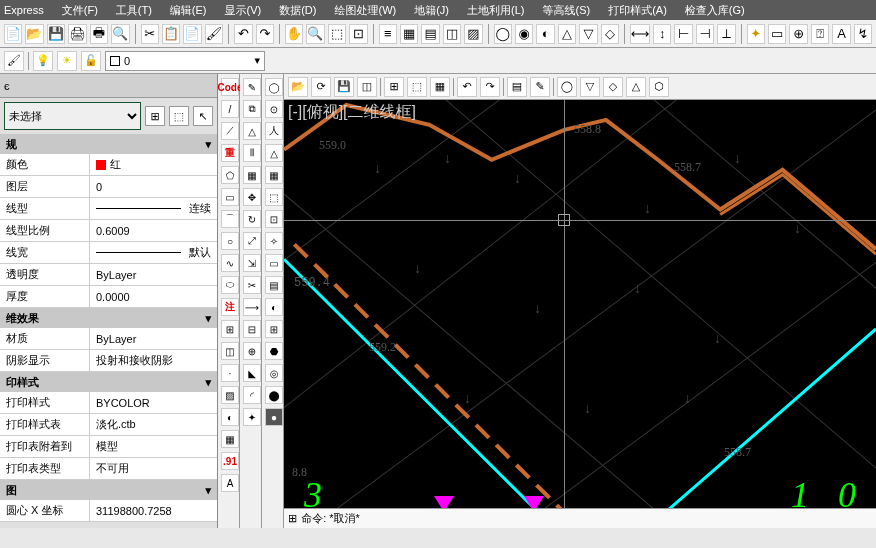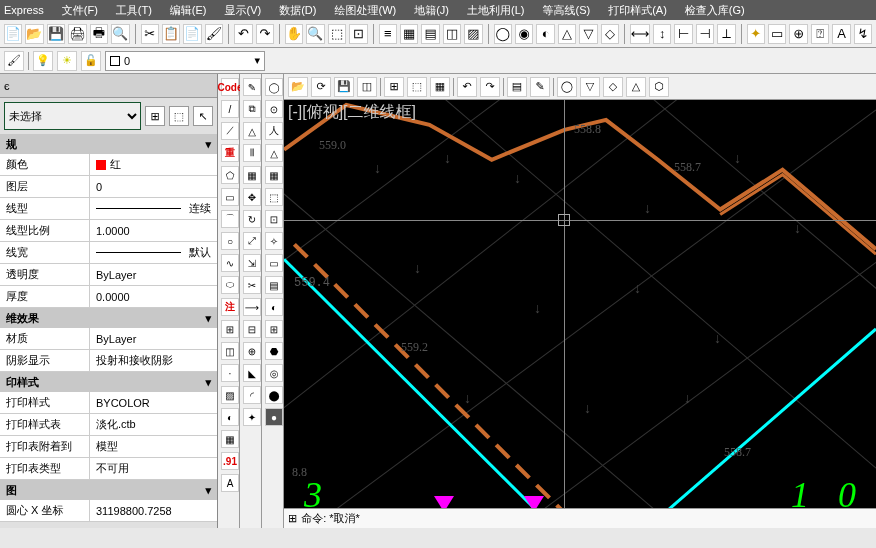--- a/index.html
+++ b/index.html
@@ -146,21 +146,21 @@
       </div>
     <div class="prow">
         <div class="k">线型</div>
         <div class="v">
           <span style="flex:1;border-top:1px solid #000;margin-right:4px;"></span>
           <span>连续</span>
         </div>
       </div>
     <div class="prow">
         <div class="k">线型比例</div>
-        <div class="v">1.0000</div>
+        <div class="v">0.6009</div>
       </div>
     <div class="prow">
         <div class="k">线宽</div>
         <div class="v">
           <span style="flex:1;border-top:1px solid #000;margin-right:4px;"></span>
           <span>默认</span>
         </div>
       </div>
     <div class="prow">
         <div class="k">透明度</div>
@@ -317,21 +317,21 @@
         <line x1="350" y1="430" x2="570" y2="230" stroke="#0ff" stroke-width="3"></line>
       </svg>
       <div class="cross-h"></div>
       <div class="cross-v"></div>
       <div class="cross-box"></div>
 
       <div class="gridlabel" style="left:35px;top:38px;">559.0</div>
       <div class="gridlabel" style="left:290px;top:22px;">558.8</div>
       <div class="gridlabel" style="left:390px;top:60px;">558.7</div>
       <div class="gridlabel" style="left:10px;top:176px;font-family:Liberation Mono, monospace;">559.4</div>
-      <div class="gridlabel" style="left:85px;top:240px;margin-left:32px;">559.2</div>
+      <div class="gridlabel" style="left:85px;top:240px;">559.2</div>
       <div class="gridlabel" style="left:440px;top:345px;">558.7</div>
       <div class="gridlabel" style="left:8px;top:365px;">8.8</div>
       <div class="greenlabel" style="left:20px;bottom:-8px;">3</div>
       <div class="greenlabel" style="right:10px;bottom:-8px;letter-spacing:10px;">1 0</div>
 
       <div class="arrow" style="left:90px;top:60px;">↓</div>
       <div class="arrow" style="left:160px;top:50px;">↓</div>
       <div class="arrow" style="left:230px;top:70px;">↓</div>
       <div class="arrow" style="left:360px;top:100px;">↓</div>
       <div class="arrow" style="left:450px;top:50px;">↓</div>

